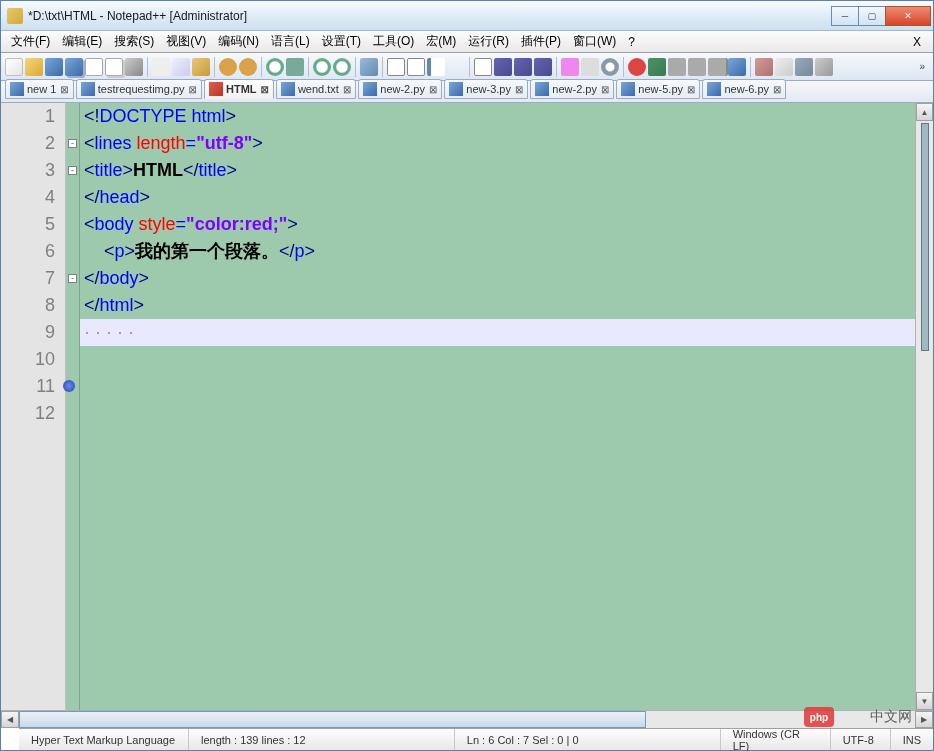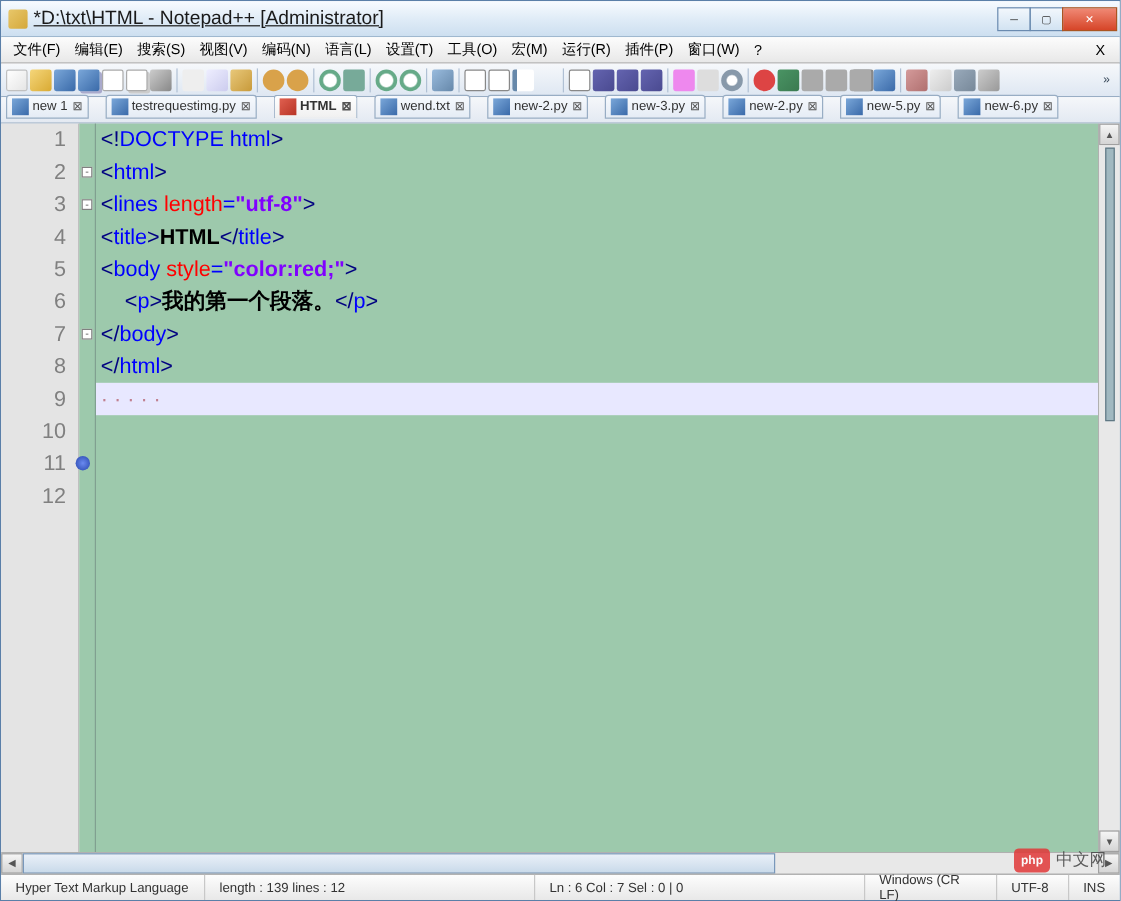--- a/index.html
+++ b/index.html
@@ -2,21 +2,21 @@
 <html><head>
 <meta charset="utf-8">
 <style>
 * { margin: 0; padding: 0; box-sizing: border-box; font-family: "Microsoft YaHei", "SimSun", sans-serif; }
 body { background: #fff; width: 934px; height: 751px; overflow: hidden; position: relative; }
 
 .window { width: 934px; height: 751px; display: flex; flex-direction: column; border: 1px solid #5a7fa8; background: #fff; }
 
 .titlebar { height: 30px; background: linear-gradient(to bottom, #f7fbff 0%, #e0ecf7 50%, #cddff0 100%); display: flex; align-items: center; padding-left: 6px; border-bottom: 1px solid #9fb8cf; }
 .titlebar-icon { width: 16px; height: 16px; margin-right: 5px; background: linear-gradient(135deg, #e8c76a, #d4a83a); border-radius: 2px; }
-.titlebar-text { font-size: 16px; color: #1a1a1a; flex: 1; text-decoration: underline; }
+.titlebar-text { font-size: 12px; color: #1a1a1a; flex: 1; }
 .win-controls { display: flex; height: 20px; margin-right: 2px; }
 .win-btn { width: 28px; height: 20px; border: 1px solid #6a8bb0; background: linear-gradient(to bottom, #f2f7fc, #d2e3f2); display: flex; align-items: center; justify-content: center; font-size: 9px; color: #333; margin-left: -1px; }
 .win-btn.close { width: 46px; background: linear-gradient(to bottom, #f08975, #d64528); color: #fff; border-color: #a52; }
 
 .menubar { height: 22px; background: linear-gradient(to bottom, #fcfcfc, #e8e8e8); border-bottom: 1px solid #a0a0a0; display: flex; align-items: center; padding: 0 4px; font-size: 12px; color: #000; }
 .menu-item { padding: 2px 6px; cursor: default; }
 .menu-close-x { margin-left: auto; padding: 0 8px; color: #000; font-size: 12px; }
 
 .toolbar { height: 28px; background: linear-gradient(to bottom, #f6f8fb, #dee7f2); border-bottom: 1px solid #98adc4; display: flex; align-items: center; padding: 0 4px; gap: 2px; }
 .tb-btn { width: 18px; height: 18px; border-radius: 2px; display: flex; align-items: center; justify-content: center; position: relative; }
@@ -55,21 +55,21 @@
 .icon-stop { background: linear-gradient(135deg, #4a9464, #3a7a50); }
 .icon-play { background: #aaa; }
 .icon-play2 { background: #aaa; }
 .icon-playmulti { background: #aaa; box-shadow: 2px 0 #888; }
 .icon-savemacro { background: linear-gradient(135deg, #7aa7d9, #3a6aa9); }
 .icon-c1 { background: linear-gradient(135deg, #d49a9a, #b07070); }
 .icon-c2 { background: linear-gradient(135deg, #eee, #ccc); }
 .icon-c3 { background: linear-gradient(135deg, #9ab, #789); }
 .icon-c4 { background: linear-gradient(135deg, #ccc, #999); }
 
-.tabbar { height: 22px; background: linear-gradient(to bottom, #f5f7fa, #e3e9f2); border-bottom: 1px solid #98adc4; display: flex; align-items: flex-end; padding: 4px 4px; gap: 12px; }
+.tabbar { height: 22px; background: linear-gradient(to bottom, #f5f7fa, #e3e9f2); border-bottom: 1px solid #98adc4; display: flex; align-items: flex-end; padding: 4px 4px; gap: 0; }
 .tab { height: 20px; background: linear-gradient(to bottom, #f6f9fd, #e5ecf5); border: 1px solid #98adc4; border-top-left-radius: 3px; border-top-right-radius: 3px; display: flex; align-items: center; padding: 0 4px; font-size: 11px; color: #333; margin-right: 2px; cursor: default; margin-bottom: -1px; }
 .tab.active { background: linear-gradient(to bottom, #fff, #f0f0f0); border-bottom-color: #f0f0f0; font-weight: bold; }
 .tab-icon { width: 14px; height: 14px; margin-right: 3px; }
 .tab-icon.saved { background: linear-gradient(135deg, #7aa7d9, #3a6aa9); }
 .tab-icon.unsaved { background: linear-gradient(135deg, #e06050, #b83425); }
 .tab-close { margin-left: 4px; font-size: 10px; color: #555; }
 
 .editor-area { flex: 1; display: flex; position: relative; }
 .gutter { width: 65px; background: #e4e4e4; display: flex; flex-direction: column; font-family: Consolas, "Courier New", monospace; font-size: 18px; color: #808080; text-align: right; border-right: 1px solid #c0c0c0; }
 .lineno { padding-right: 10px; height: 27px; line-height: 27px; position: relative; }
@@ -90,27 +90,27 @@
 .scroll-right { width: 18px; background: linear-gradient(to right, #f0f0f0, #e0e0e0); border-left: 1px solid #b0b0b0; display: flex; flex-direction: column; }
 .scroll-btn { height: 18px; background: linear-gradient(to bottom, #f5f5f5, #d5d5d5); border: 1px solid #a0a0a0; display: flex; align-items: center; justify-content: center; font-size: 8px; color: #555; }
 .scroll-minimap { flex: 1; background: #e8e8e8; }
 .scroll-minimap-thumb { width: 8px; margin: 2px auto; background: #a0b8c0; border: 1px solid #607884; height: 40%; }
 
 .hscroll { height: 18px; background: linear-gradient(to bottom, #f0f0f0, #e0e0e0); border-top: 1px solid #b0b0b0; display: flex; }
 .hscroll .scroll-btn { width: 18px; height: 100%; }
 .hscroll-track { flex: 1; background: #e8e8e8; }
 .hscroll-thumb { width: 70%; height: 100%; background: linear-gradient(to bottom, #eaf0f8, #c9daea); border: 1px solid #7998bb; }
 
-.statusbar { height: 22px; background: linear-gradient(to bottom, #fdfdfd, #e8e8e8); border-top: 1px solid #a0a0a0; display: flex; align-items: center; font-size: 11px; color: #333; }
+.statusbar { height: 22px; background: linear-gradient(to bottom, #fdfdfd, #e8e8e8); border-top: 1px solid #a0a0a0; display: flex; align-items: center; font-size: 11px; color: #333; margin-left: 18px; }
 .status-cell { padding: 0 12px; height: 100%; display: flex; align-items: center; border-right: 1px solid #c8c8c8; }
 .status-cell:last-child { border-right: none; }
 
-.watermark { position: absolute; right: 12px; bottom: 24px; display: flex; align-items: center; gap: 5px; opacity: 0.85; pointer-events: none; }
+.watermark { position: absolute; right: 22px; bottom: 24px; display: flex; align-items: center; gap: 5px; opacity: 0.85; pointer-events: none; }
 .watermark-badge { width: 30px; height: 20px; background: #e13838; color: #fff; border-radius: 4px; font-size: 10px; font-weight: bold; display: flex; align-items: center; justify-content: center; }
-.watermark-text { font-size: 14px; color: #444; }
+.watermark-text { font-size: 14px; color: #444; margin-left: 31px; }
 </style>
 </head>
 <body>
 
 <div class="window">
 
   <div class="titlebar">
     <div class="titlebar-icon"></div>
     <div class="titlebar-text">*D:\txt\HTML - Notepad++ [Administrator]</div>
     <div class="win-controls">
@@ -267,23 +267,23 @@
           <div class="fold-box">-</div>
         </div>
         <div class="fold-cell"></div>
         <div class="fold-cell"></div>
         <div class="fold-cell"></div>
         <div class="fold-cell"></div>
         <div class="fold-cell"></div>
       </div>
     <div class="code-area" id="codearea">
         <div class="code-line"><span class="brk">&lt;!</span><span class="tag">DOCTYPE html</span><span class="brk">&gt;</span></div>
-        <div class="code-line"><span class="brk">&lt;</span><span class="tag">html</span><span class="brk">&gt;</span></div>
         <div class="code-line"><span class="brk">&lt;</span><span class="tag">lines</span> <span class="attr">length</span><span class="tag">=</span><span class="str">"utf-8"</span><span class="brk">&gt;</span></div>
         <div class="code-line"><span class="brk">&lt;</span><span class="tag">title</span><span class="brk">&gt;</span><span class="txt">HTML</span><span class="brk">&lt;/</span><span class="tag">title</span><span class="brk">&gt;</span></div>
+        <div class="code-line"><span class="brk">&lt;/</span><span class="tag">head</span><span class="brk">&gt;</span></div>
         <div class="code-line"><span class="brk">&lt;</span><span class="tag">body</span> <span class="attr">style</span><span class="tag">=</span><span class="str">"color:red;"</span><span class="brk">&gt;</span></div>
         <div class="code-line">    <span class="brk">&lt;</span><span class="tag">p</span><span class="brk">&gt;</span><span class="txt">我的第一个段落。</span><span class="brk">&lt;/</span><span class="tag">p</span><span class="brk">&gt;</span></div>
         <div class="code-line"><span class="brk">&lt;/</span><span class="tag">body</span><span class="brk">&gt;</span></div>
         <div class="code-line"><span class="brk">&lt;/</span><span class="tag">html</span><span class="brk">&gt;</span></div>
         <div class="code-line current"><span class="ws">· · · · ·</span></div>
         <div class="code-line"></div>
       </div>
     <div class="scroll-right">
       <div class="scroll-btn">▲</div>
       <div class="scroll-minimap">

